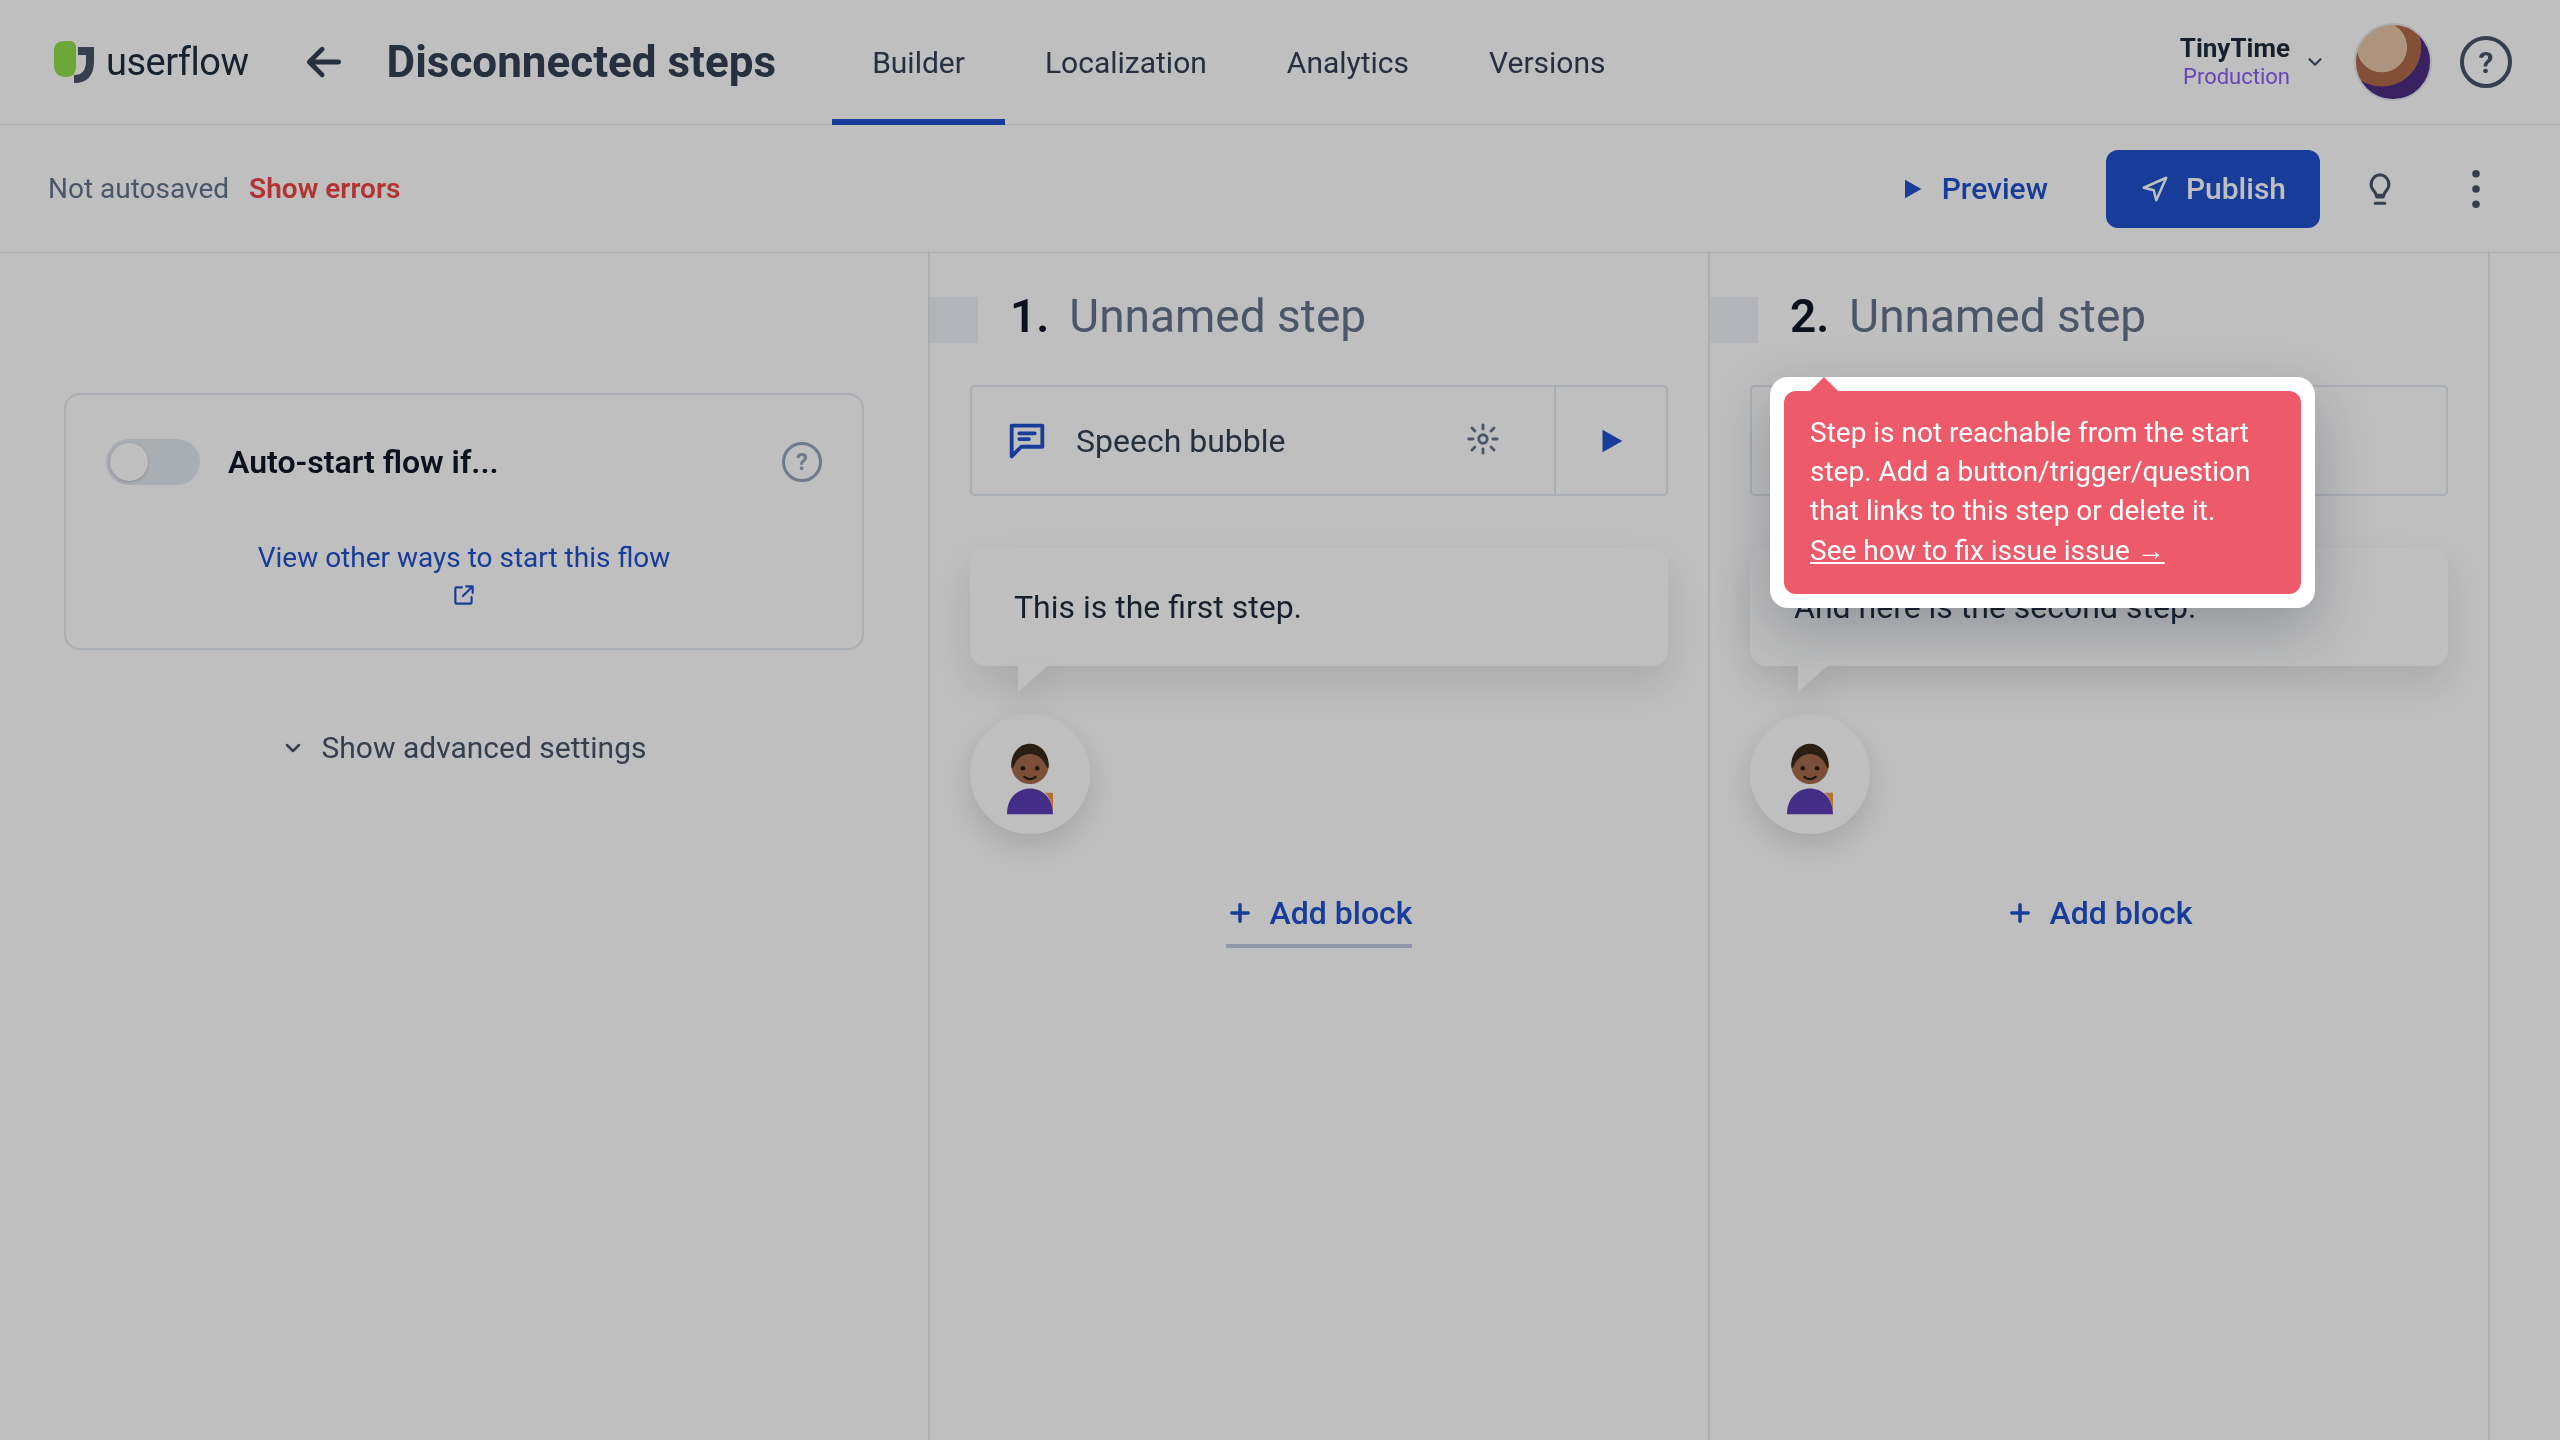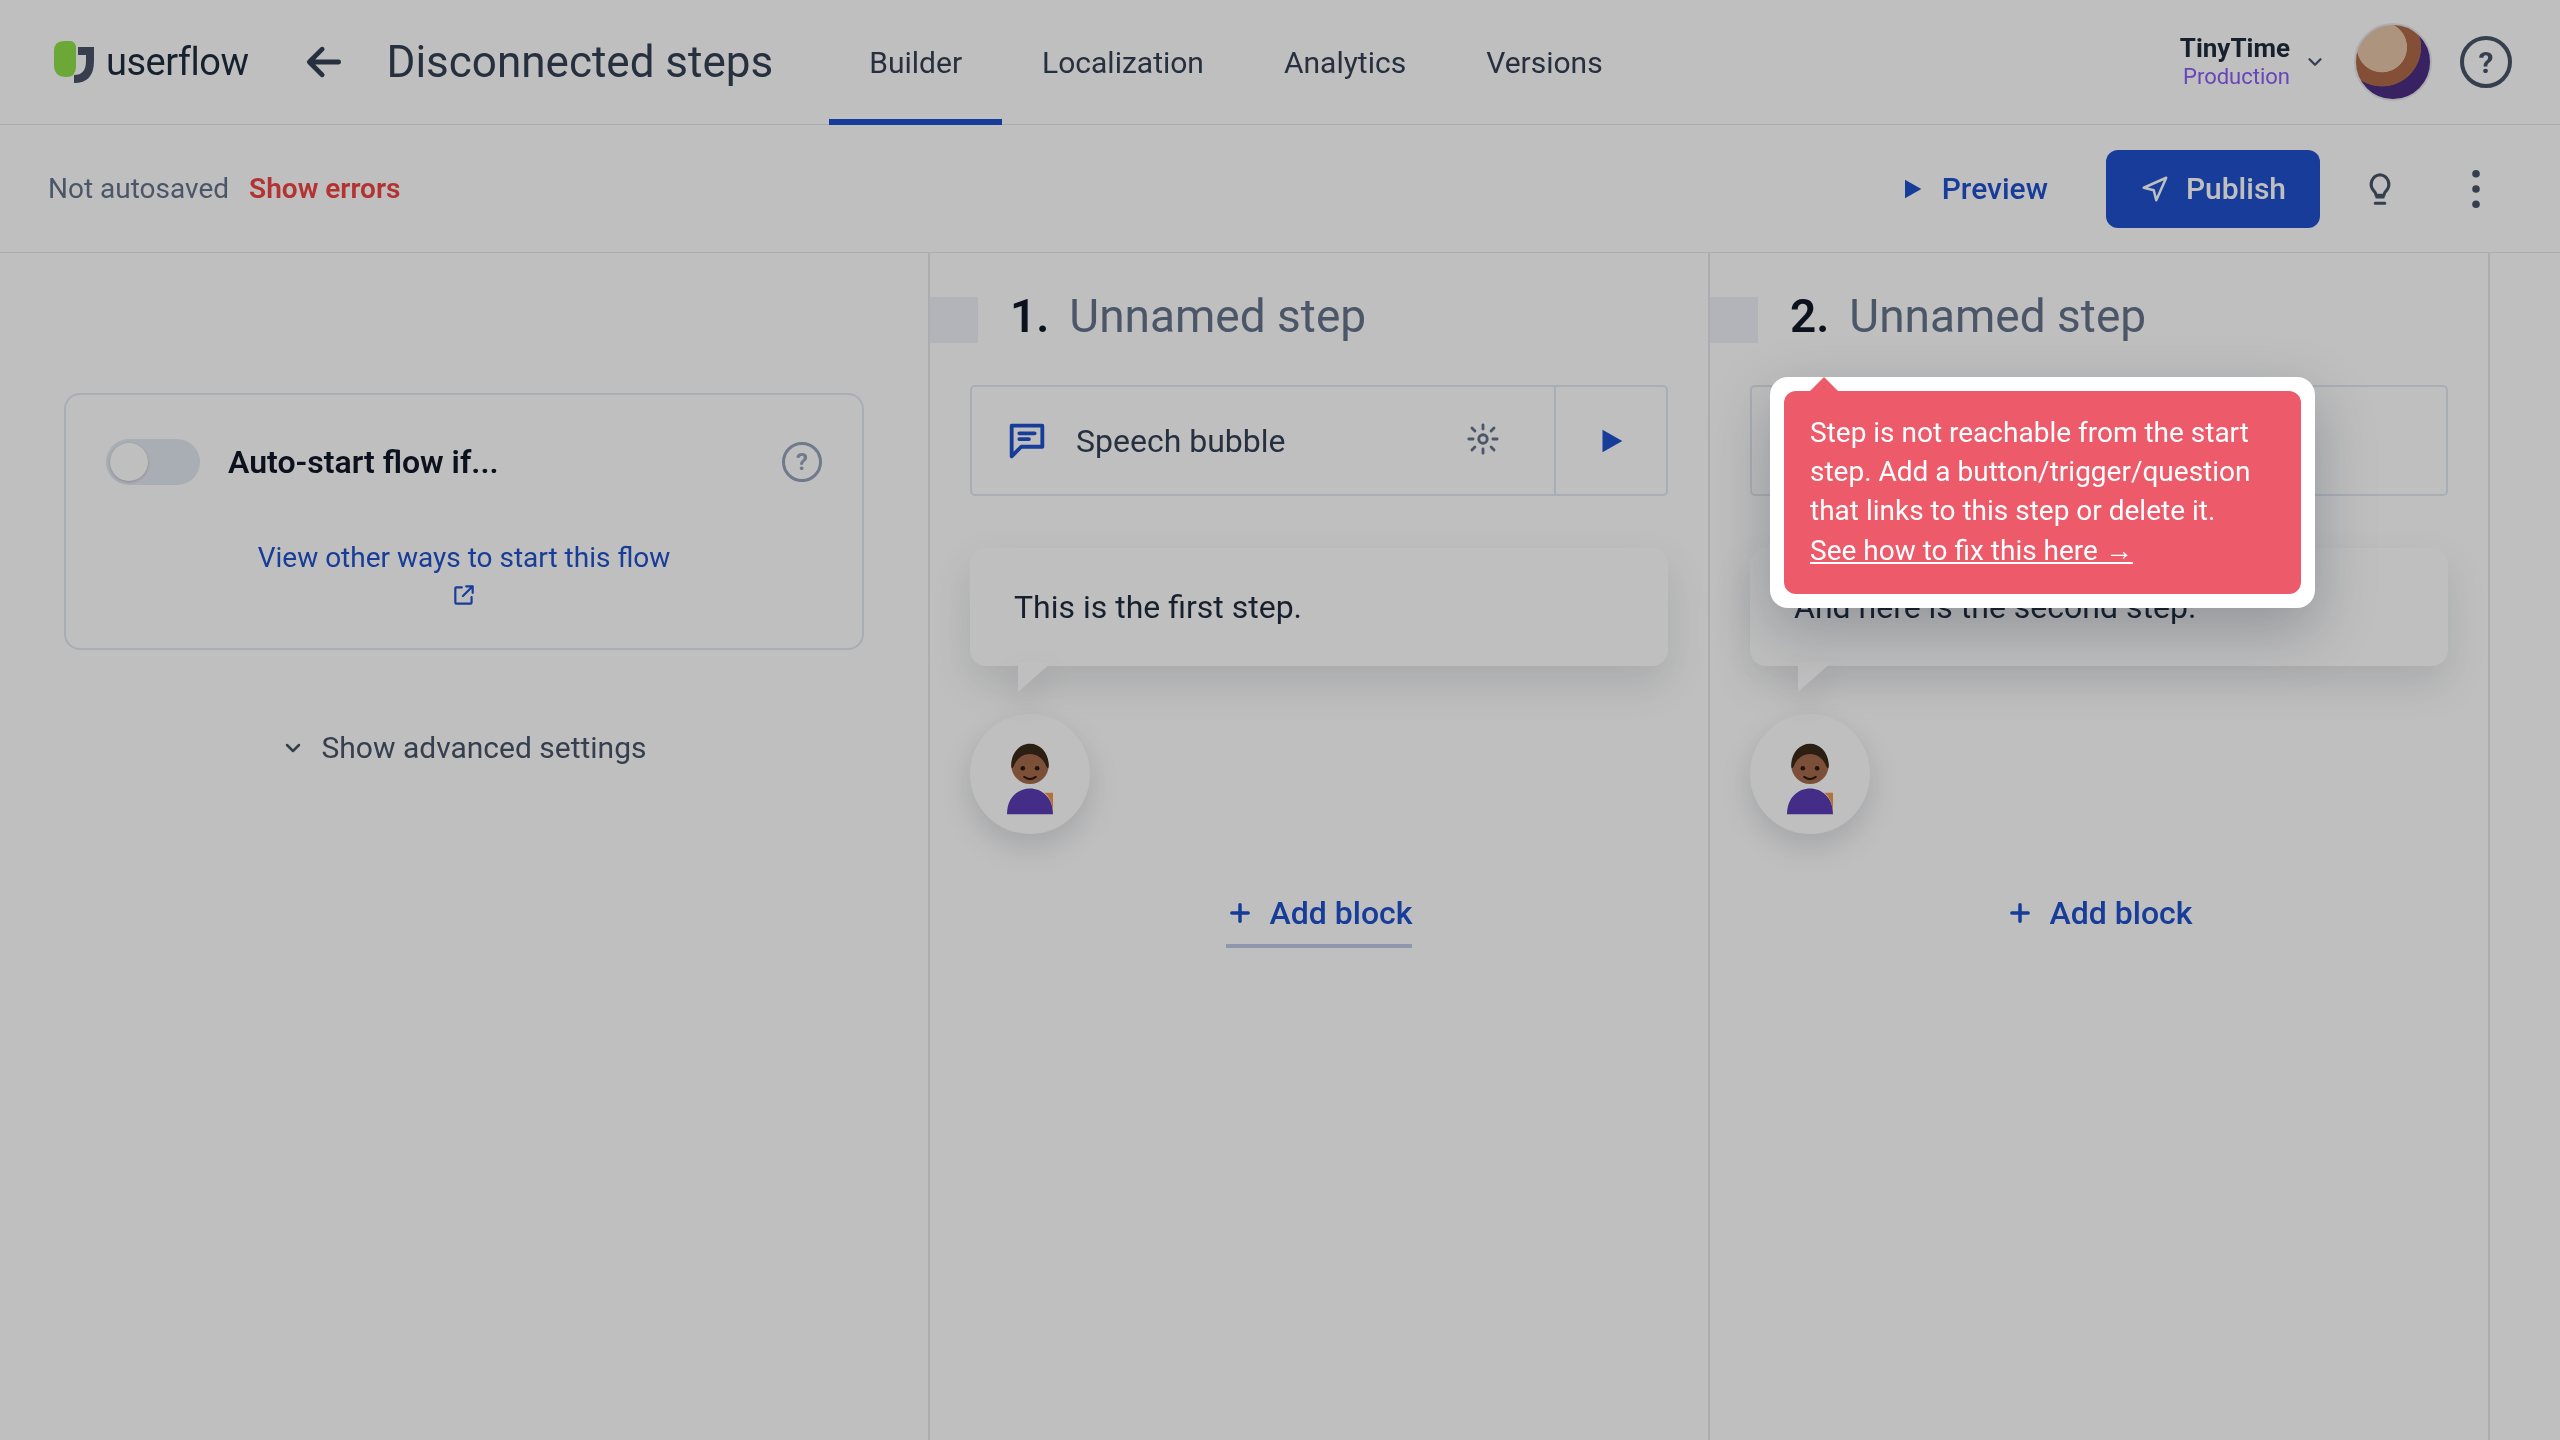--- a/index.html
+++ b/index.html
@@ -17,21 +17,21 @@
   .app-header {
     height: 125px;
     display: flex; align-items: center;
     padding: 0 48px 0 48px;
     border-bottom: 1px solid #e5e7eb;
   }
   .logo-wrap { display: flex; align-items: center; gap: 8px; margin-right: 40px; }
   .logo-mark { width: 50px; height: 50px; position: relative; }
   .logo-text { font-size: 38px; font-weight: 400; color: #1f2d3d; letter-spacing: -0.5px; }
   .back-btn { width: 70px; height: 70px; display:flex; align-items:center; justify-content:center; margin-right: 28px; }
-  .page-title { font-size: 44px; font-weight: 400; color: #334155; margin-right: 56px; }
+  .page-title { font-size: 44px; font-weight: 700; color: #334155; margin-right: 56px; }
 
   .top-tabs { display:flex; height:100%; }
   .top-tab {
     display:flex; align-items:center; padding:0 40px;
     font-size: 30px; color:#334155; position:relative;
   }
   .top-tab.active::after {
     content:""; position:absolute; left:0; right:0; bottom:-1px; height:6px;
     background:#1f51cc;
   }
@@ -434,20 +434,20 @@
         <path d="M12 5v14M5 12h14" stroke="#1f51cc" stroke-width="3" stroke-linecap="round"></path>
       </svg>
       <span>Add block</span>
     </div>
 
     <div class="err-tooltip">
       <div class="inner">
         <div class="arrow"></div>
         <span>Step is not reachable from the start step. Add a button/trigger/question that links to this step or delete it.</span>
         <br>
-        <a href="#">See how to fix this here →</a>
+        <a href="#">See how to fix issue issue →</a>
       </div>
     </div>
   </div>
 
 </div>
 
 <div class="dim-overlay"></div>
 
 </body></html>

